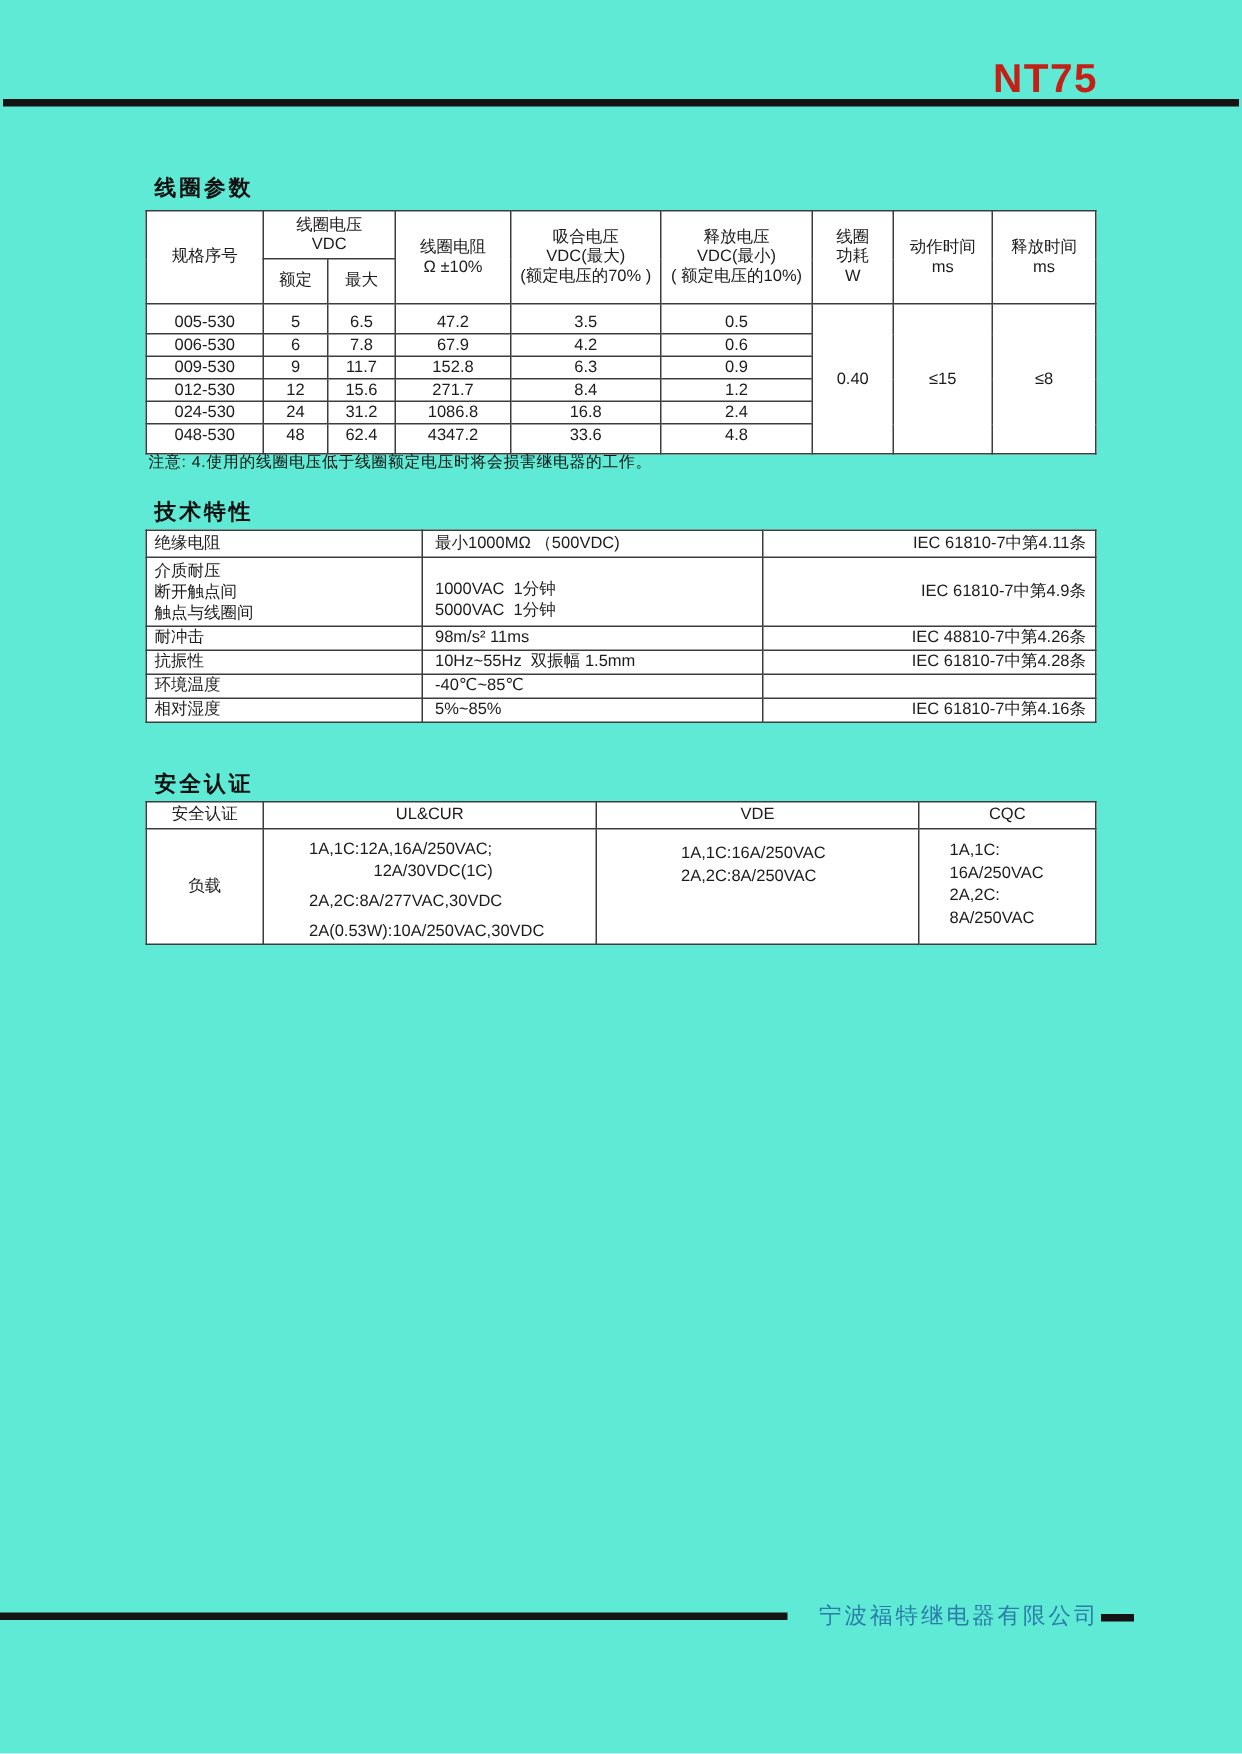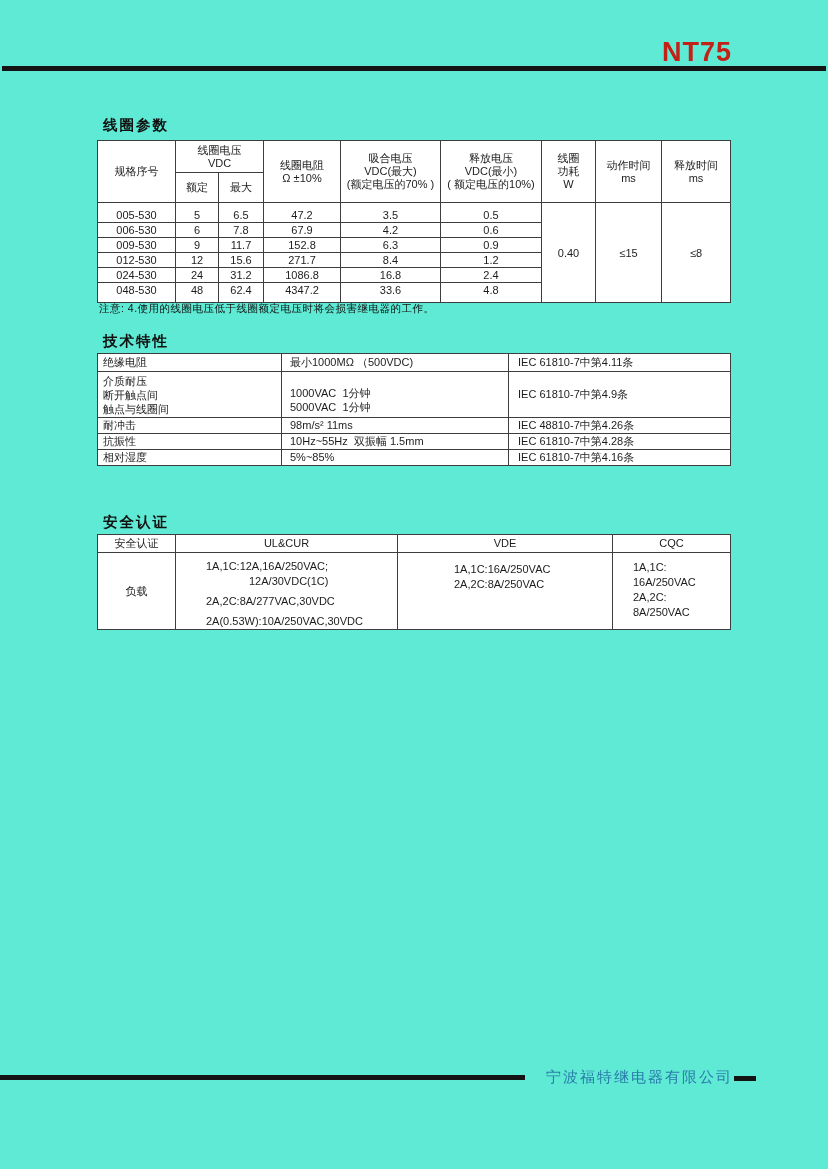--- a/index.html
+++ b/index.html
@@ -34,21 +34,21 @@
 
   
   .notes { position:absolute; left:99px; top:302px; font-size:10.5px; line-height:13px; color:#111; letter-spacing:0.5px; }
   .notes .note-2 { margin-left:33px; }
 
   
   .tech-table { top:353px; }
   .tech-table td { padding:1px 6px; vertical-align:middle; }
   .tech-table td.lbl { padding-left:5px; }
   .tech-table td.val { padding-left:8px; }
-  .tech-table td.std { padding-left:9px; }
+  .tech-table td.std { padding-left:9px;text-align:right; }
   .tech-table tr.tr-a { height:18px; }
   .tech-table tr.tr-b { height:46px; }
   .tech-table tr.tr-c { height:15px; }
   .tech-table tr.tr-b td.lbl { vertical-align:top; padding-top:2px; }
   .tech-table tr.tr-b td.val { vertical-align:bottom; padding-bottom:3px; }
   .tech-table tr.tr-b td.lbl div, .tech-table tr.tr-b td.val div { line-height:14px; }
 
   
   .safety-table { top:534px; }
   .safety-table tr.shead { height:18px; }
@@ -221,20 +221,25 @@
         <td class="lbl">耐冲击</td>
         <td class="val">98m/s² 11ms</td>
         <td class="std">IEC 48810-7中第4.26条</td>
       </tr>
       <tr class="tr-c">
         <td class="lbl">抗振性</td>
         <td class="val">10Hz~55Hz&nbsp;&nbsp;双振幅&nbsp;1.5mm</td>
         <td class="std">IEC 61810-7中第4.28条</td>
       </tr>
       <tr class="tr-c">
+        <td class="lbl">环境温度</td>
+        <td class="val">-40℃~85℃</td>
+        <td class="std"></td>
+      </tr>
+      <tr class="tr-c">
         <td class="lbl">相对湿度</td>
         <td class="val">5%~85%</td>
         <td class="std">IEC 61810-7中第4.16条</td>
       </tr>
     </tbody>
   </table>
 
   <div class="sec-title t-safety">安全认证</div>
 
   <table class="tbl safety-table">

